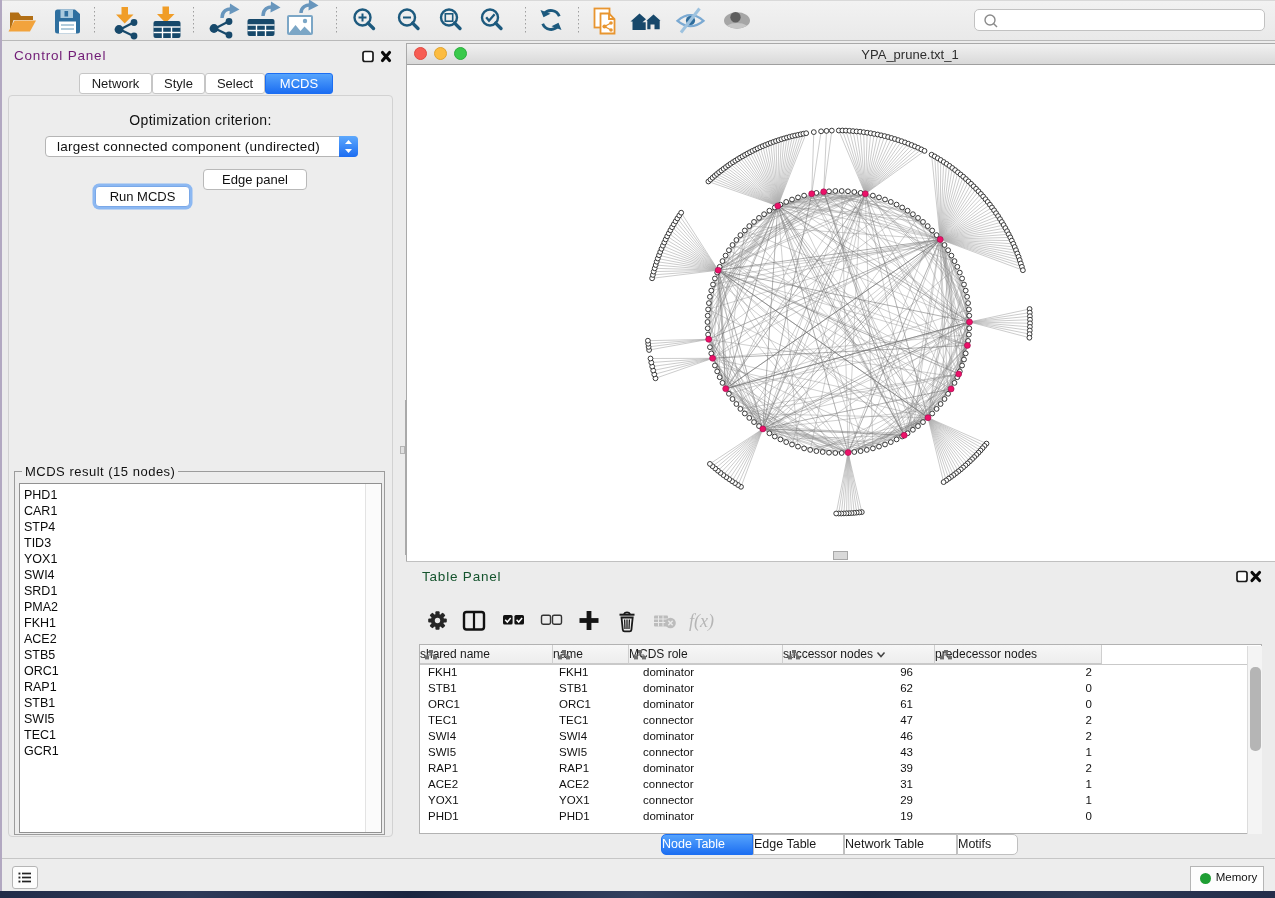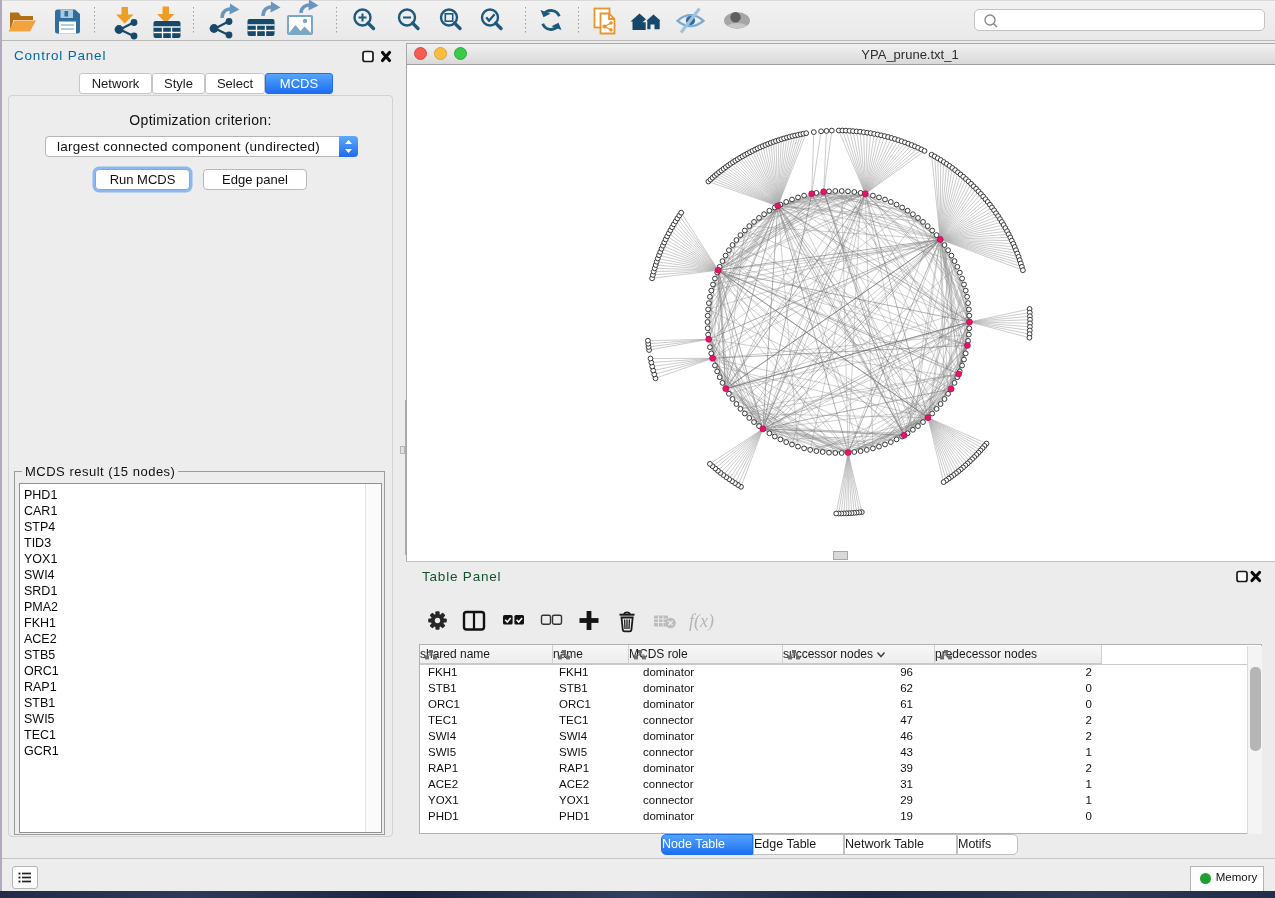--- a/index.html
+++ b/index.html
@@ -1,29 +1,29 @@
 <!DOCTYPE html>
 <html><head><meta charset="utf-8">
 <style>
 *{margin:0;padding:0;box-sizing:border-box}
 html,body{width:1275px;height:898px;overflow:hidden;font-family:"Liberation Sans",sans-serif;background:#ececec}
 .abs{position:absolute}
 #toolbar{left:0;top:0;width:1275px;height:41px;background:linear-gradient(#f2f2f2,#e9e9e9);border-top:1px solid #d9d9d9;border-bottom:1px solid #b9b9b9}
 #searchbox{left:974px;top:9px;width:291px;height:22px;background:#fff;border:1px solid #c2c2c2;border-radius:5px}
 #leftedge{left:0;top:0;width:2px;height:891px;background:#b2a8c1;z-index:50}
 
-#cp-title{left:14px;top:48px;font-size:13.5px;letter-spacing:0.8px;color:#0369a1}
+#cp-title{left:14px;top:48px;font-size:13.5px;letter-spacing:0.8px;color:#701a75}
 #cp-panel{left:8px;top:95px;width:385px;height:742px;background:#ededed;border:1px solid #d2d2d2;border-radius:4px}
 .tab{position:absolute;top:73px;height:21px;background:#fff;border:1px solid #c6c6c6;font-size:13px;color:#1a1a1a;text-align:center;line-height:20px;border-radius:3px}
 #tab-mcds{background:linear-gradient(#56a4fc,#1c6ef2);color:#fff;border-color:#1c6ef2}
 #optlabel{left:8px;top:112px;width:385px;text-align:center;font-size:14px;letter-spacing:0.3px;color:#111}
 #dropdown{left:45px;top:136px;width:313px;height:21px;background:#fff;border:1px solid #b5b5b5;border-radius:4px;font-size:13.5px;letter-spacing:0.25px;color:#111;line-height:19px;padding-left:11px}
 #dd-step{right:-1px;top:-1px;width:19px;height:21px;background:linear-gradient(#5ea9fd,#1b6cf1);border-radius:0 4px 4px 0}
 .btn{position:absolute;background:#fff;border:1px solid #b9b9b9;border-radius:4px;font-size:13px;color:#111;text-align:center}
-#btn-run{left:95px;top:169px;width:95px;height:21px;line-height:19px;box-shadow:0 0 0 2.5px #8cb8f2;border-color:#7aa8e8}
+#btn-run{left:95px;top:186px;width:95px;height:21px;line-height:19px;box-shadow:0 0 0 2.5px #8cb8f2;border-color:#7aa8e8}
 #btn-close{left:203px;top:169px;width:104px;height:21px;line-height:19px}
 #fieldset{left:14px;top:471px;width:371px;height:364px;border:1px solid #9c9c9c}
 #fs-legend{left:22px;top:464px;background:#ededed;padding:0 3px;font-size:13px;letter-spacing:0.5px;color:#111}
 #listbox{left:19px;top:483px;width:363px;height:350px;background:#fff;border:1px solid #919191;font-size:12.5px;color:#0a0a0a;line-height:16px;padding:3px 0 0 4px}
 #listscroll{left:365px;top:484px;width:16px;height:348px;background:#fbfbfb;border-left:1px solid #e3e3e3}
 
 #grip{left:400px;top:446px;width:5px;height:8px;background:#e0e0e0;border:1px solid #b5b5b5}
 #vline{left:405px;top:400px;width:1px;height:155px;background:#aaa}
 
 #netwin{left:406px;top:43px;width:869px;height:518px;background:#fff;border-left:1px solid #a9a9a9;border-top:1px solid #a9a9a9}

